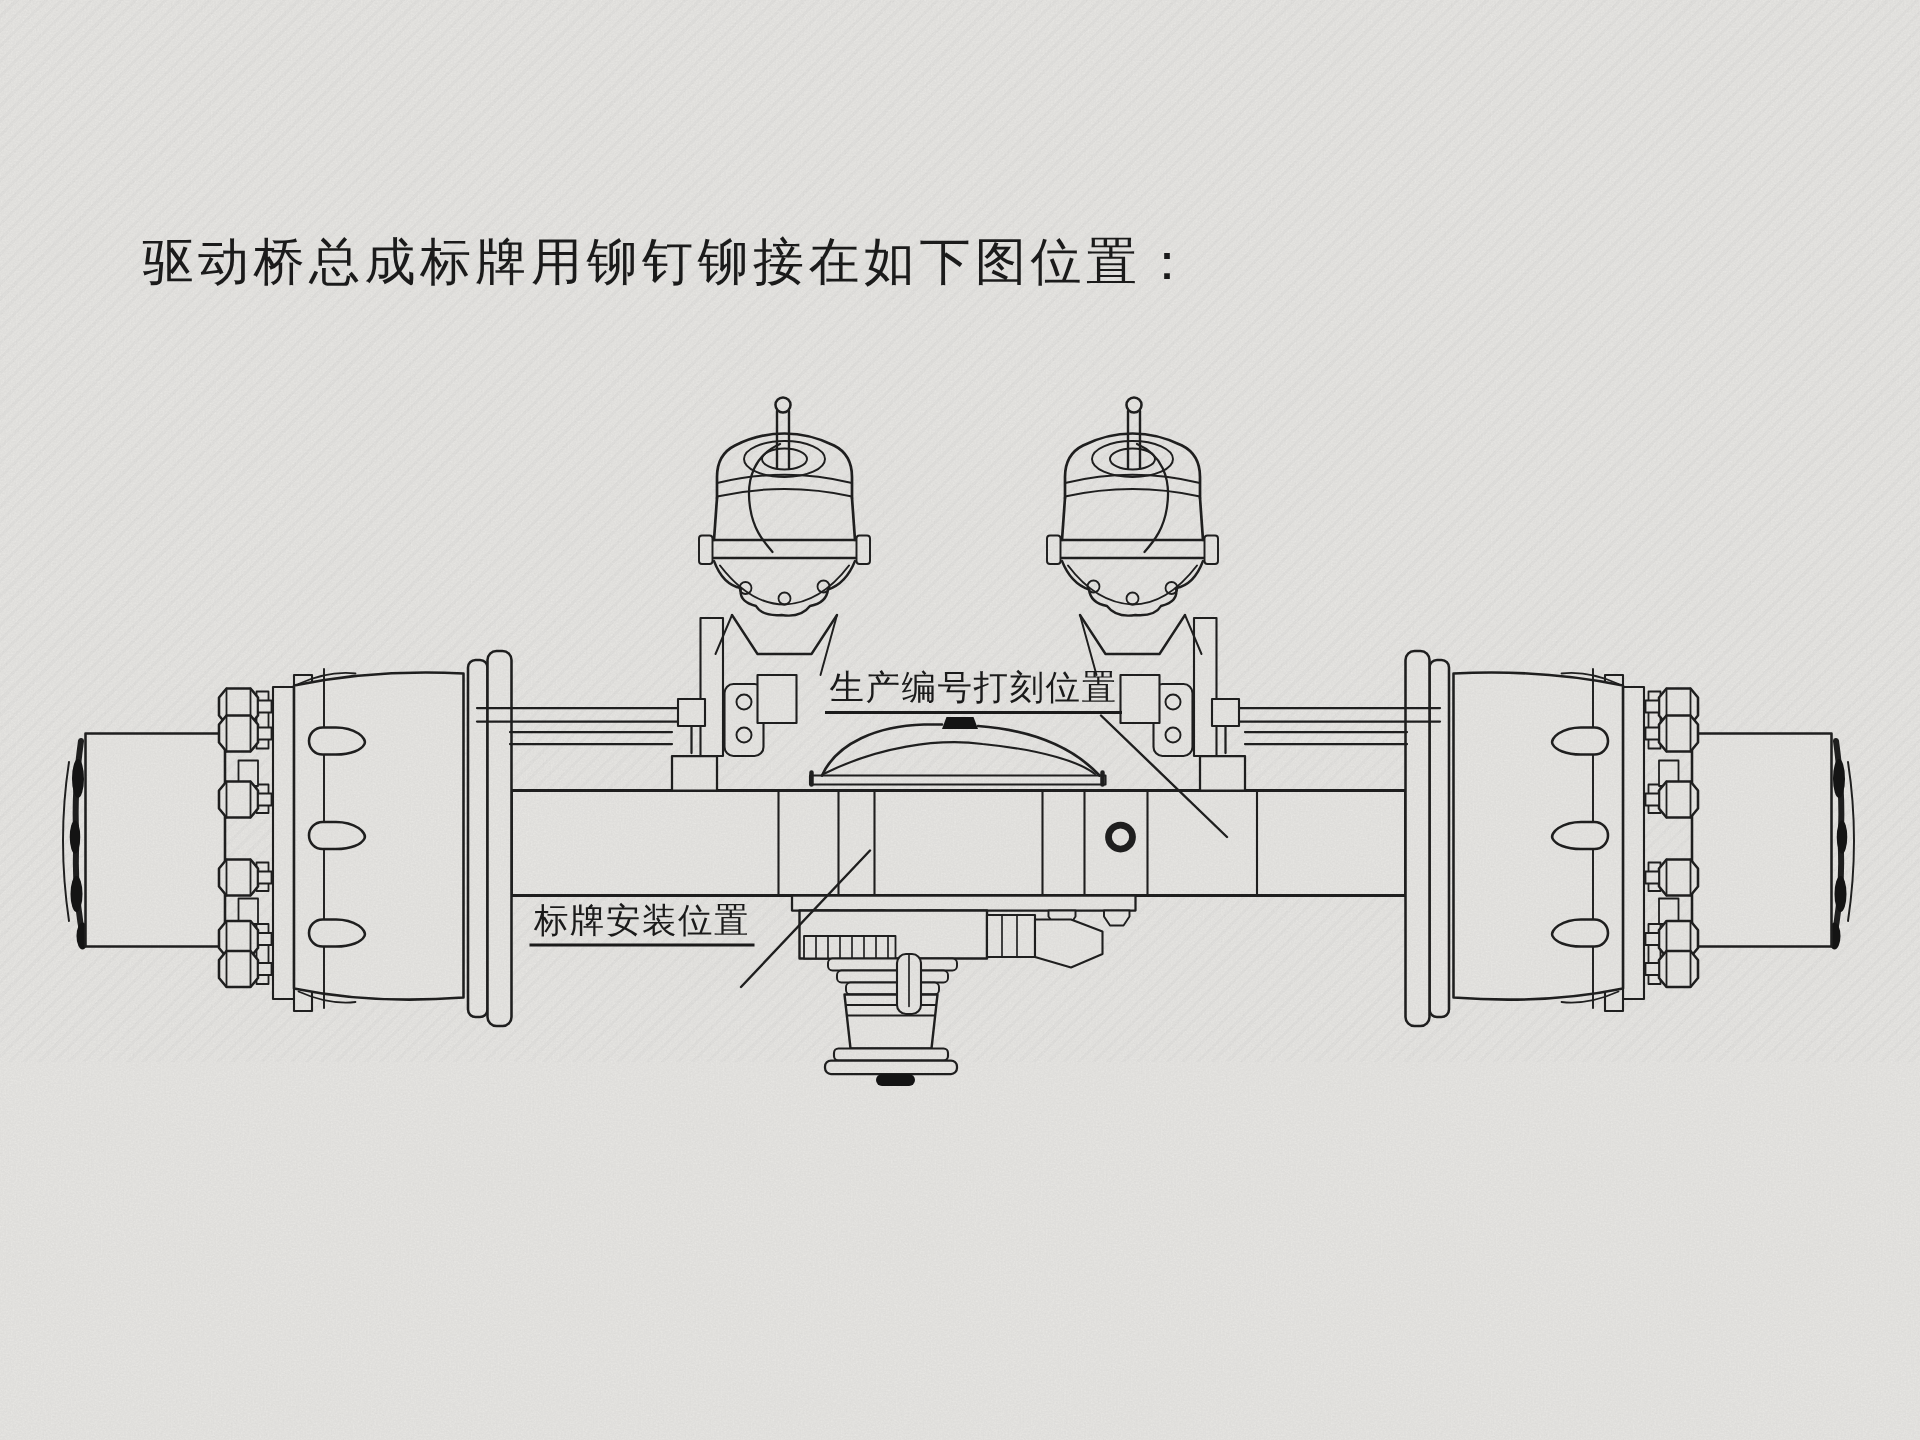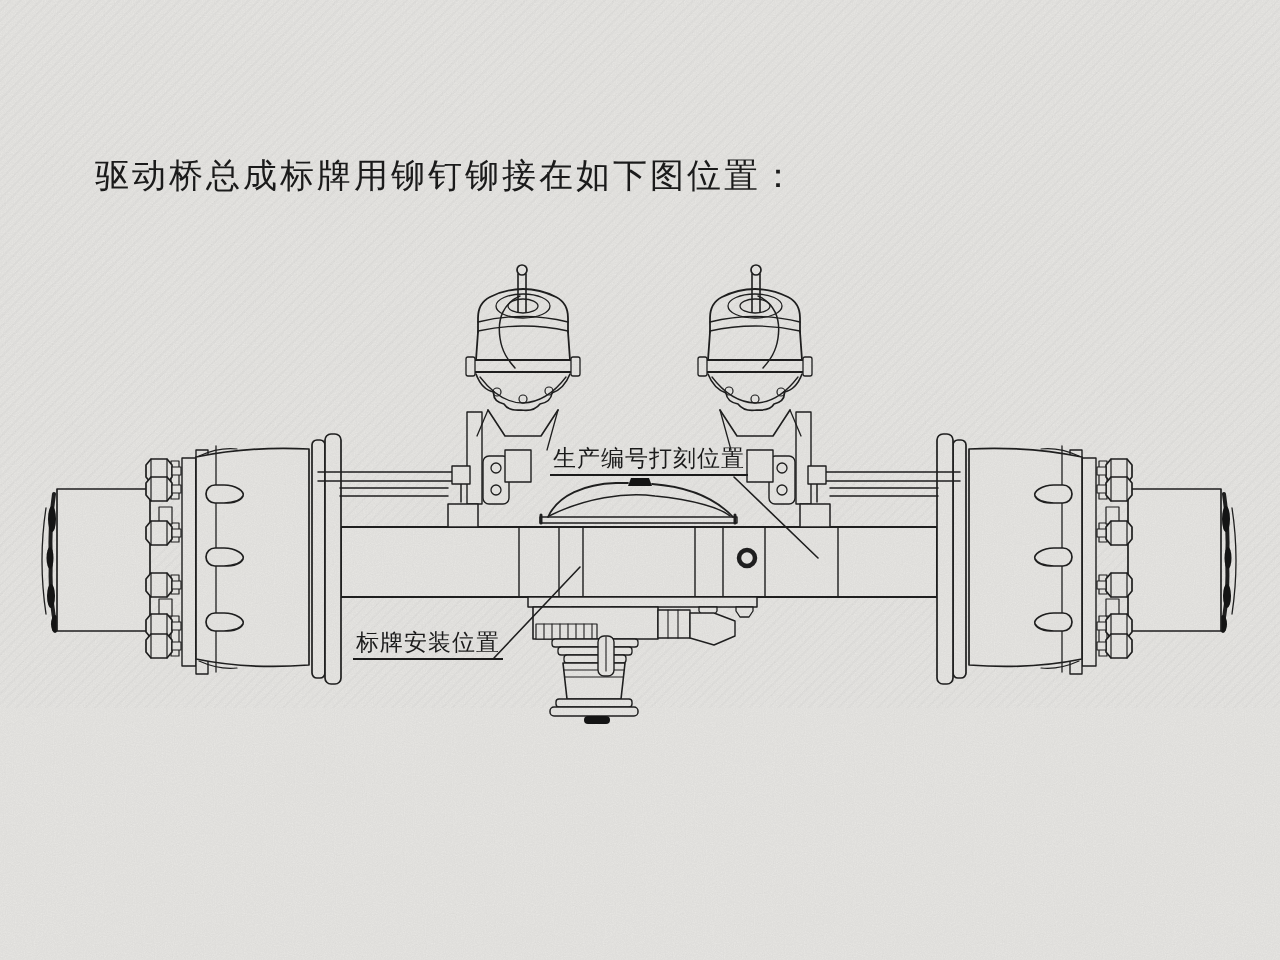--- a/index.html
+++ b/index.html
@@ -20,21 +20,21 @@
     color:#1b1b1b;white-space:nowrap;
   }
   .callout{
     position:absolute;
     font-size:23px;line-height:26px;letter-spacing:1px;
     color:#1b1b1b;white-space:nowrap;
     border-bottom:2px solid #1b1b1b;
     padding:0 3px 3px 3px;
   }
   #callout-serial{left:550px;top:445px;text-align:center;}
-  #callout-nameplate{left:353px;top:629px;}
+  #callout-nameplate{left:353px;top:600px;}
   .texture{position:absolute;left:0;top:0;mix-blend-mode:multiply;pointer-events:none;}
 </style>
 </head>
 <body>
 
 <div class="stage">
 
   <div class="page-title">驱动桥总成标牌用铆钉铆接在如下图位置：</div>
 
   <svg class="drawing" width="1280" height="960" viewBox="0 0 1280 960" fill="none" stroke="#1f1f1f" stroke-width="1.7" stroke-linecap="round" stroke-linejoin="round">

